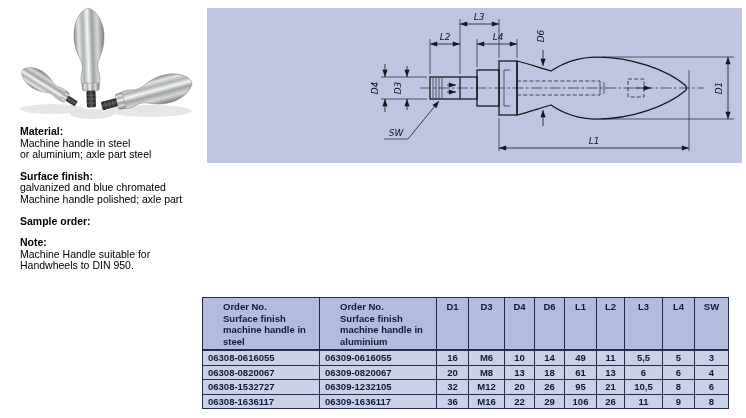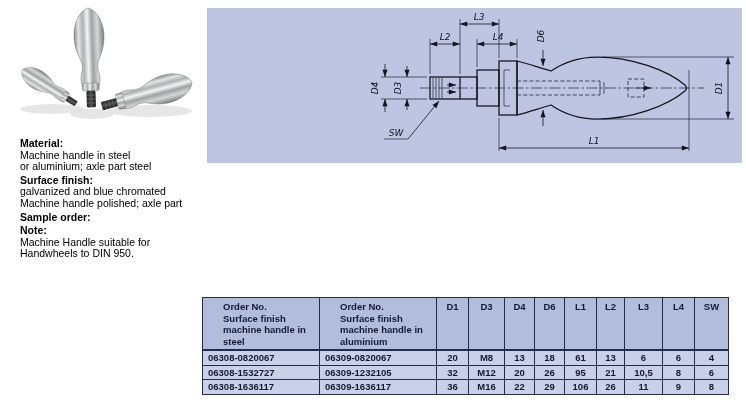--- a/index.html
+++ b/index.html
@@ -5,22 +5,22 @@
   html,body{margin:0;padding:0;}
   body{
     width:746px;height:418px;position:relative;background:#ffffff;
     font-family:"Liberation Sans","DejaVu Sans",sans-serif;
     -webkit-font-smoothing:antialiased;overflow:hidden;
   }
   
   .photo{position:absolute;left:0;top:0;width:205px;height:125px;}
   
   .info{position:absolute;left:20px;top:126px;width:184px;color:#000;}
-  .info-label{font-weight:bold;font-size:10.5px;line-height:11.6px;margin-top:2px;}
-  .info-label.first{margin-top:12px;}
+  .info-label{font-weight:bold;font-size:10.5px;line-height:11.6px;margin-top:10px;}
+  .info-label.first{margin-top:0;}
   .info-line{font-size:10.5px;line-height:11.6px;}
   
   .panel{position:absolute;left:207px;top:8px;width:535px;height:155px;background:#bec5e2;}
   .panel svg{display:block;width:535px;height:155px;}
   .ln{stroke:#14141c;stroke-width:1.25;fill:none;}
   .thin{stroke:#20242e;stroke-width:0.7;fill:none;}
   .dimln{stroke:#14141c;stroke-width:0.8;fill:none;}
   .hid{stroke:#20242e;stroke-width:0.8;fill:none;stroke-dasharray:4 2.2;}
   .cl{stroke:#20242e;stroke-width:0.7;fill:none;stroke-dasharray:11 2.5 2.5 2.5;}
   .dimtxt{font-family:"DejaVu Sans","Liberation Sans",sans-serif;font-style:italic;font-size:9px;fill:#14141c;}
@@ -205,20 +205,33 @@
       <th class="dimh">D6</th>
       <th class="dimh">L1</th>
       <th class="dimh">L2</th>
       <th class="dimh">L3</th>
       <th class="dimh">L4</th>
       <th class="dimh">SW</th>
     </tr>
   </thead>
   <tbody>
       <tr>
+        <td class="c-order">06308-0616055</td>
+        <td class="c-order">06309-0616055</td>
+        <td class="c-num">16</td>
+        <td class="c-num">M6</td>
+        <td class="c-num">10</td>
+        <td class="c-num">14</td>
+        <td class="c-num">49</td>
+        <td class="c-num">11</td>
+        <td class="c-num">5,5</td>
+        <td class="c-num">5</td>
+        <td class="c-num">3</td>
+      </tr>
+      <tr>
         <td class="c-order">06308-0820067</td>
         <td class="c-order">06309-0820067</td>
         <td class="c-num">20</td>
         <td class="c-num">M8</td>
         <td class="c-num">13</td>
         <td class="c-num">18</td>
         <td class="c-num">61</td>
         <td class="c-num">13</td>
         <td class="c-num">6</td>
         <td class="c-num">6</td>

